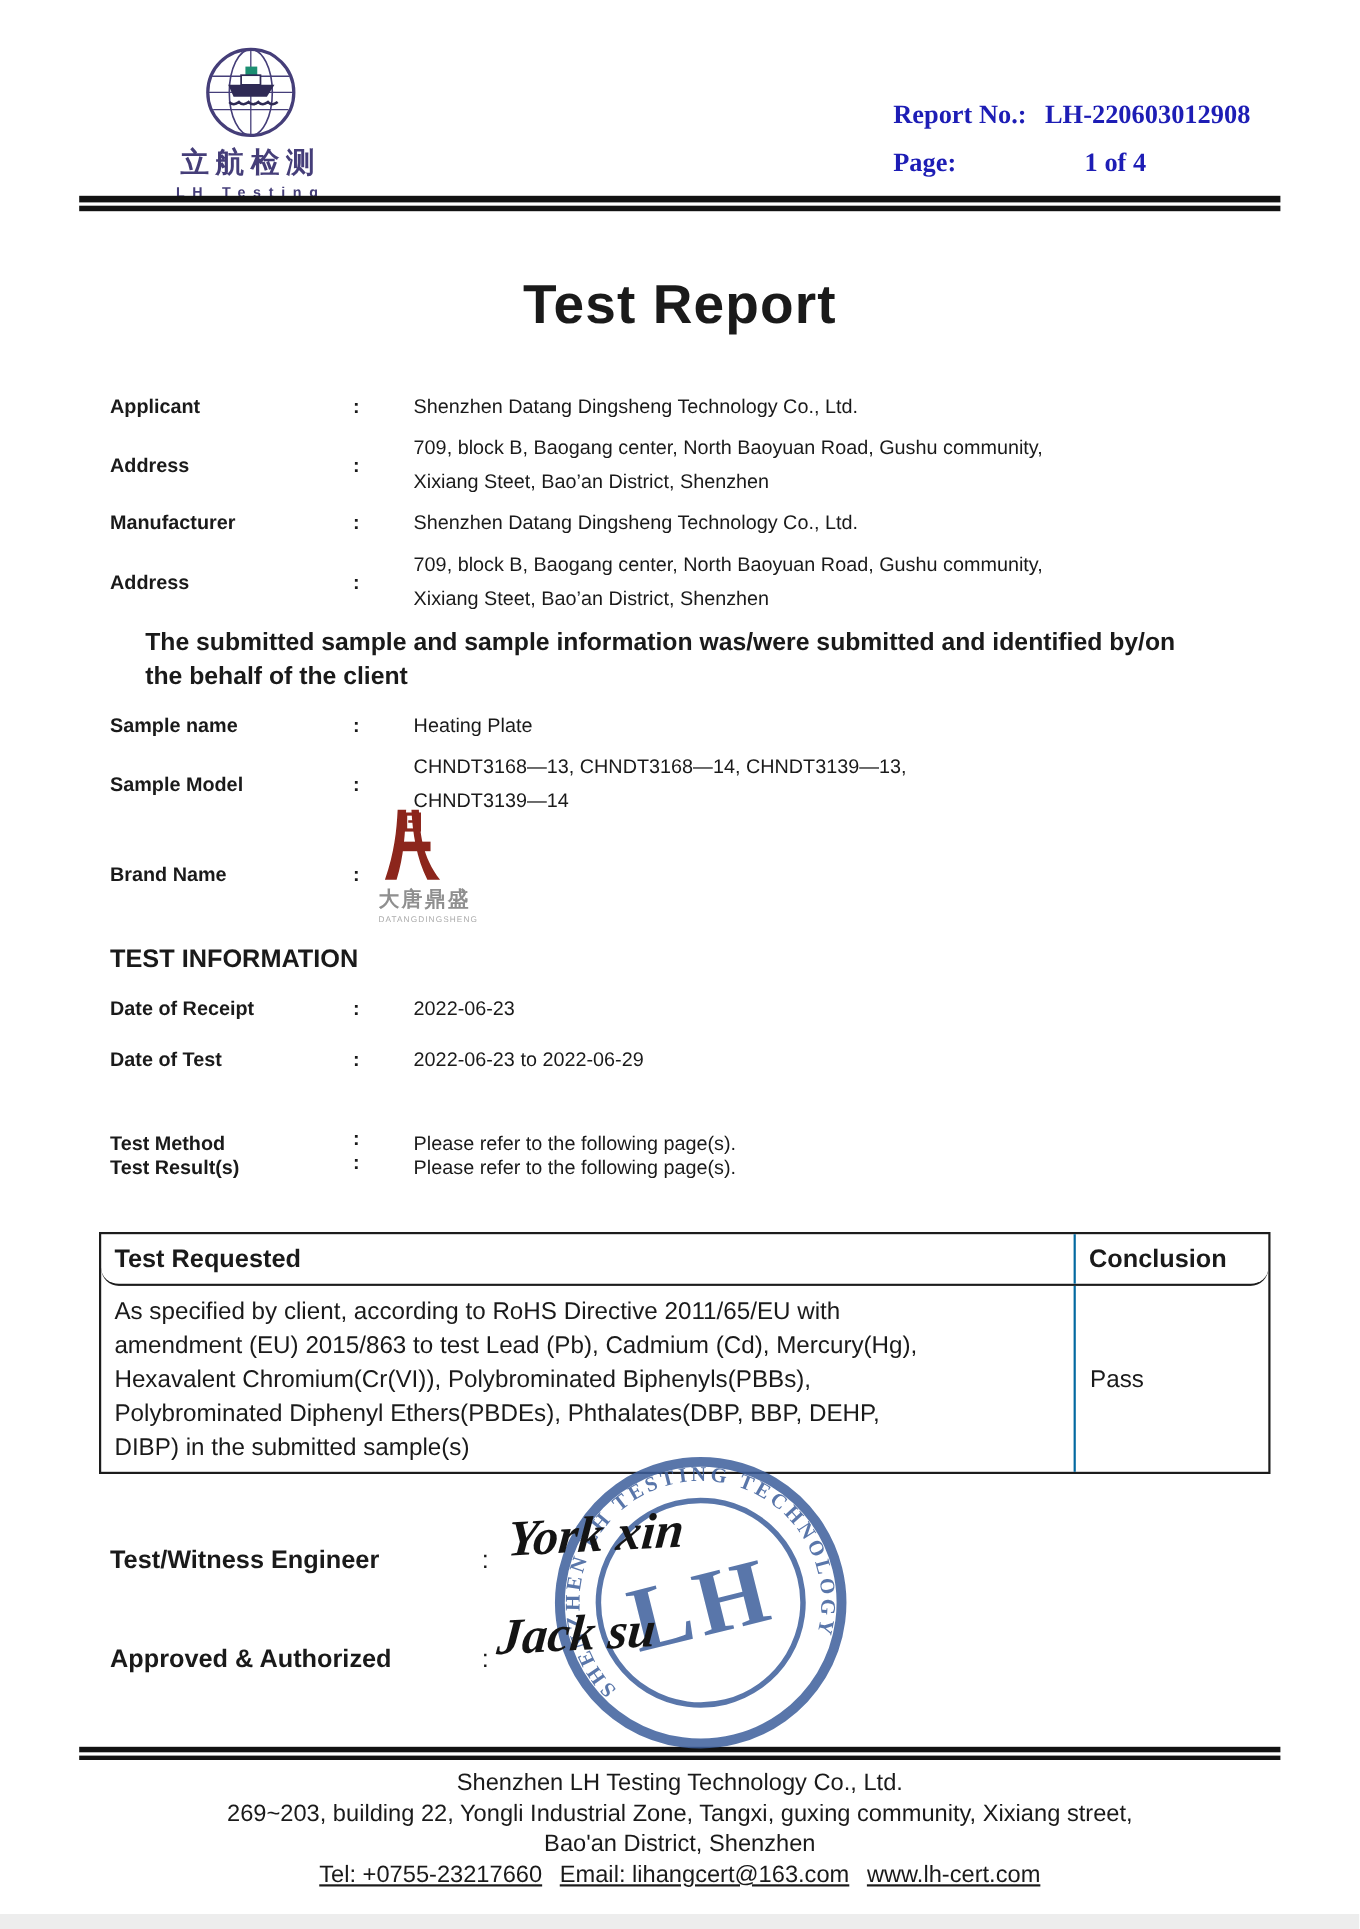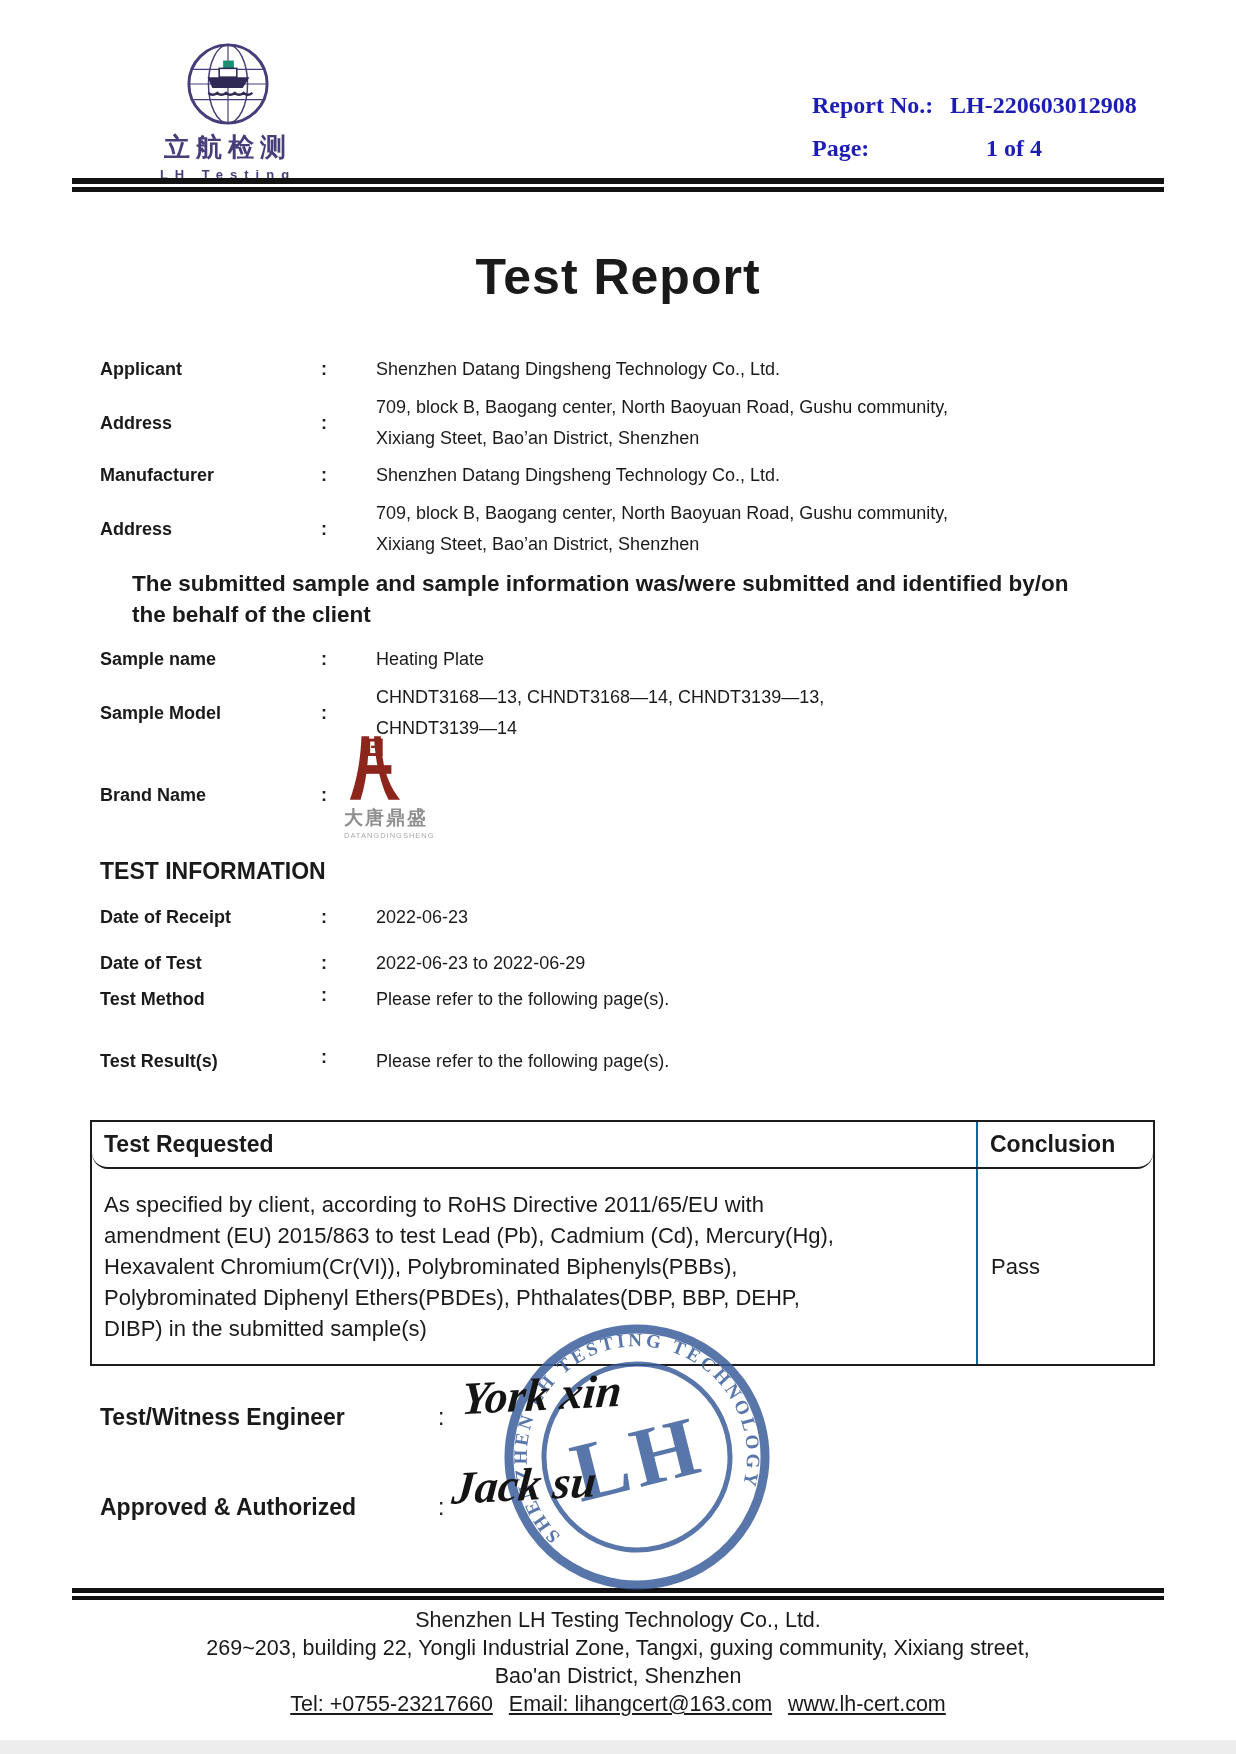--- a/index.html
+++ b/index.html
@@ -33,21 +33,21 @@
     font-weight:bold; line-height:31px; white-space:pre-line;margin-left:32px; }
   
   .brand-logo { position:absolute; left:344px; top:734px; width:110px; text-align:left; }
   .brand-cn { margin-top:1px; font-size:19px; font-weight:bold; letter-spacing:2px; color:#8f8f8f; white-space:nowrap; }
   .brand-en { font-size:7.5px; letter-spacing:1px; color:#ababab; white-space:nowrap; }
   .sec-heading { position:absolute; left:100px; top:858px; font-size:23px; font-weight:bold; }
   
   .rtable { position:absolute; left:90px; top:1120px; width:1061px; border:2px solid #1c1c1c; }
   .trow { display:grid; grid-template-columns:884px 1fr;border-radius:16px; }
   .trow.head { border-bottom:2px solid #1c1c1c; }
-  .tcell { padding:20px 12px; font-size:22px; }
+  .tcell { padding:7px 12px; font-size:22px; }
   .tcell.hd { font-weight:bold; font-size:23px; padding:9px 12px; }
   .tcell.right { border-left:2px solid #0369a1; }
   .tcell.body { line-height:31px; white-space:pre-line; }
   .tcell.concl { display:flex; align-items:center; padding-left:13px; }
   
   .sig-label { position:absolute; left:100px; font-size:23px; font-weight:bold; }
   .sig-colon { position:absolute; left:438px; font-size:23px; }
   .sig-script { position:absolute; font-family:"Liberation Serif", serif; font-style:italic;
     font-weight:bold; font-size:46px; color:#141414; transform:rotate(-3deg) skewX(-8deg);
     z-index:3; white-space:nowrap; }
@@ -156,21 +156,21 @@
   <div class="frow" style="top:902px;">
     <span class="lbl">Date of Receipt</span>
     <span class="colon">:</span>
     <span class="val">2022-06-23</span>
   </div>
   <div class="frow" style="top:948px;">
     <span class="lbl">Date of Test</span>
     <span class="colon">:</span>
     <span class="val">2022-06-23 to 2022-06-29</span>
   </div>
-  <div class="frow" style="top:984px;">
+  <div class="frow" style="top:1024px;">
     <span class="lbl">Test Method</span>
     <span class="colon colon-hi">:</span>
     <span class="val">Please refer to the following page(s).</span>
   </div>
   <div class="frow" style="top:1046px;">
     <span class="lbl">Test Result(s)</span>
     <span class="colon colon-hi">:</span>
     <span class="val">Please refer to the following page(s).</span>
   </div>
 

